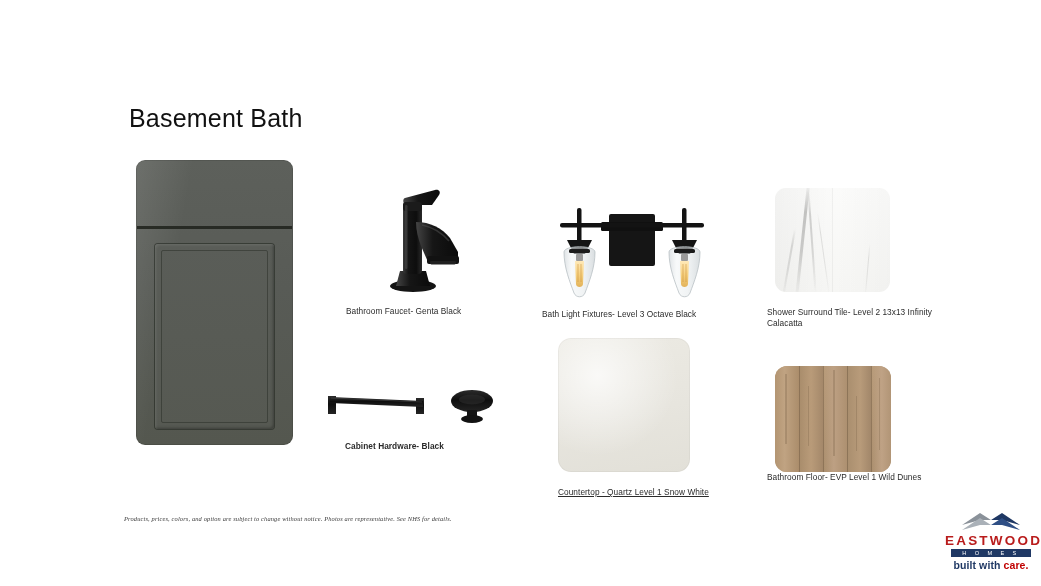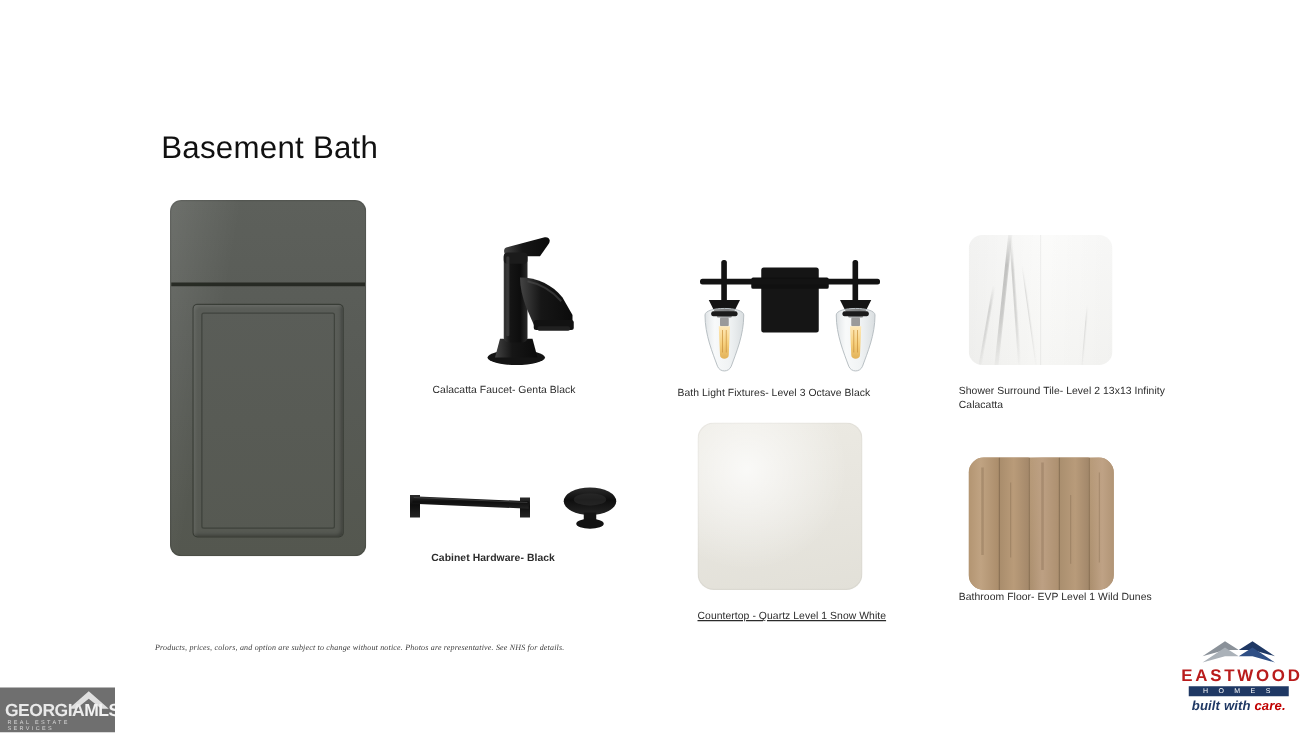--- a/index.html
+++ b/index.html
@@ -190,21 +190,20 @@
     background: #1f3864;
     line-height: 8px;
     margin: 1px 6px 0 6px;
   }
   #eastwood-tagline {
     margin-top: 2px;
     font-size: 10.5px;
     font-weight: 700;
     color: #1f3864;
     letter-spacing: 0.1px;
-    font-style: italic;
   }
   #eastwood-tagline .care { color: #c00000; }
 
   
   #mls-watermark {
     position: absolute;
     left: 0;
     top: 550px;
     width: 92px;
     height: 36px;
@@ -270,21 +269,21 @@
 
       <rect x="58" y="89" width="26" height="3.5" rx="1.4" fill="#202020"></rect>
 
       <path d="M33 26 L63 18 C67 17 69 20 67 23 L60 33 L35 33 C31 33 30 27 33 26 Z" fill="url(#blk2)"></path>
       <rect x="31" y="30" width="19" height="9" rx="3" fill="#1b1b1b"></rect>
 
       <rect x="33" y="33" width="2.5" height="64" rx="1.2" fill="#4a4a4a" opacity=".55"></rect>
       <path d="M50 53 C60 55 70 61 77 69" stroke="#545454" stroke-width="1.6" fill="none" opacity=".5"></path>
     </svg>
   </div>
-  <div class="caption" style="left:346px; top:306px; width:180px;">Calacatta Faucet- Genta Black</div>
+  <div class="caption" style="left:346px; top:306px; width:180px;">Bathroom Faucet- Genta Black</div>
 
   <div id="light-fixture-image">
     <svg width="162" height="105" viewBox="0 0 162 105" xmlns="http://www.w3.org/2000/svg" aria-hidden="true">
       <defs>
         <linearGradient id="glass" x1="0" y1="0" x2="1" y2="0">
           <stop offset="0%" stop-color="#d8dde0" stop-opacity=".85"></stop>
           <stop offset="25%" stop-color="#f2f5f6" stop-opacity=".55"></stop>
           <stop offset="60%" stop-color="#e3e8ea" stop-opacity=".5"></stop>
           <stop offset="100%" stop-color="#cfd5d8" stop-opacity=".8"></stop>
         </linearGradient>
@@ -384,21 +383,14 @@
       <path d="M2 17 L20 5 L31 12 L20 12 Z" fill="#8a9199"></path>
       <path d="M2 22 L20 10 L31 17 L20 17 Z" fill="#aab1b8"></path>
       <path d="M60 17 L42 5 L31 12 L42 12 Z" fill="#1f3864"></path>
       <path d="M60 22 L42 10 L31 17 L42 17 Z" fill="#2f4f85"></path>
     </svg>
     <div id="eastwood-name">EASTWOOD</div>
     <div id="eastwood-sub">H O M E S</div>
     <div id="eastwood-tagline"><span>built with </span><span class="care">care.</span></div>
   </div>
 
-  <div id="mls-watermark">
-    <svg id="mls-roof" width="34" height="20" viewBox="0 0 34 20" xmlns="http://www.w3.org/2000/svg">
-      <path d="M17 1 L33 15 L27 15 L17 7 L7 15 L1 15 Z" fill="#e8e8e8" opacity=".92"></path>
-    </svg>
-    <div id="mls-text"><span>GEORGIA</span><span class="mls">MLS</span></div>
-    <div id="mls-sub">REAL ESTATE SERVICES</div>
-  </div>
 
 </div>
 
 </body></html>

